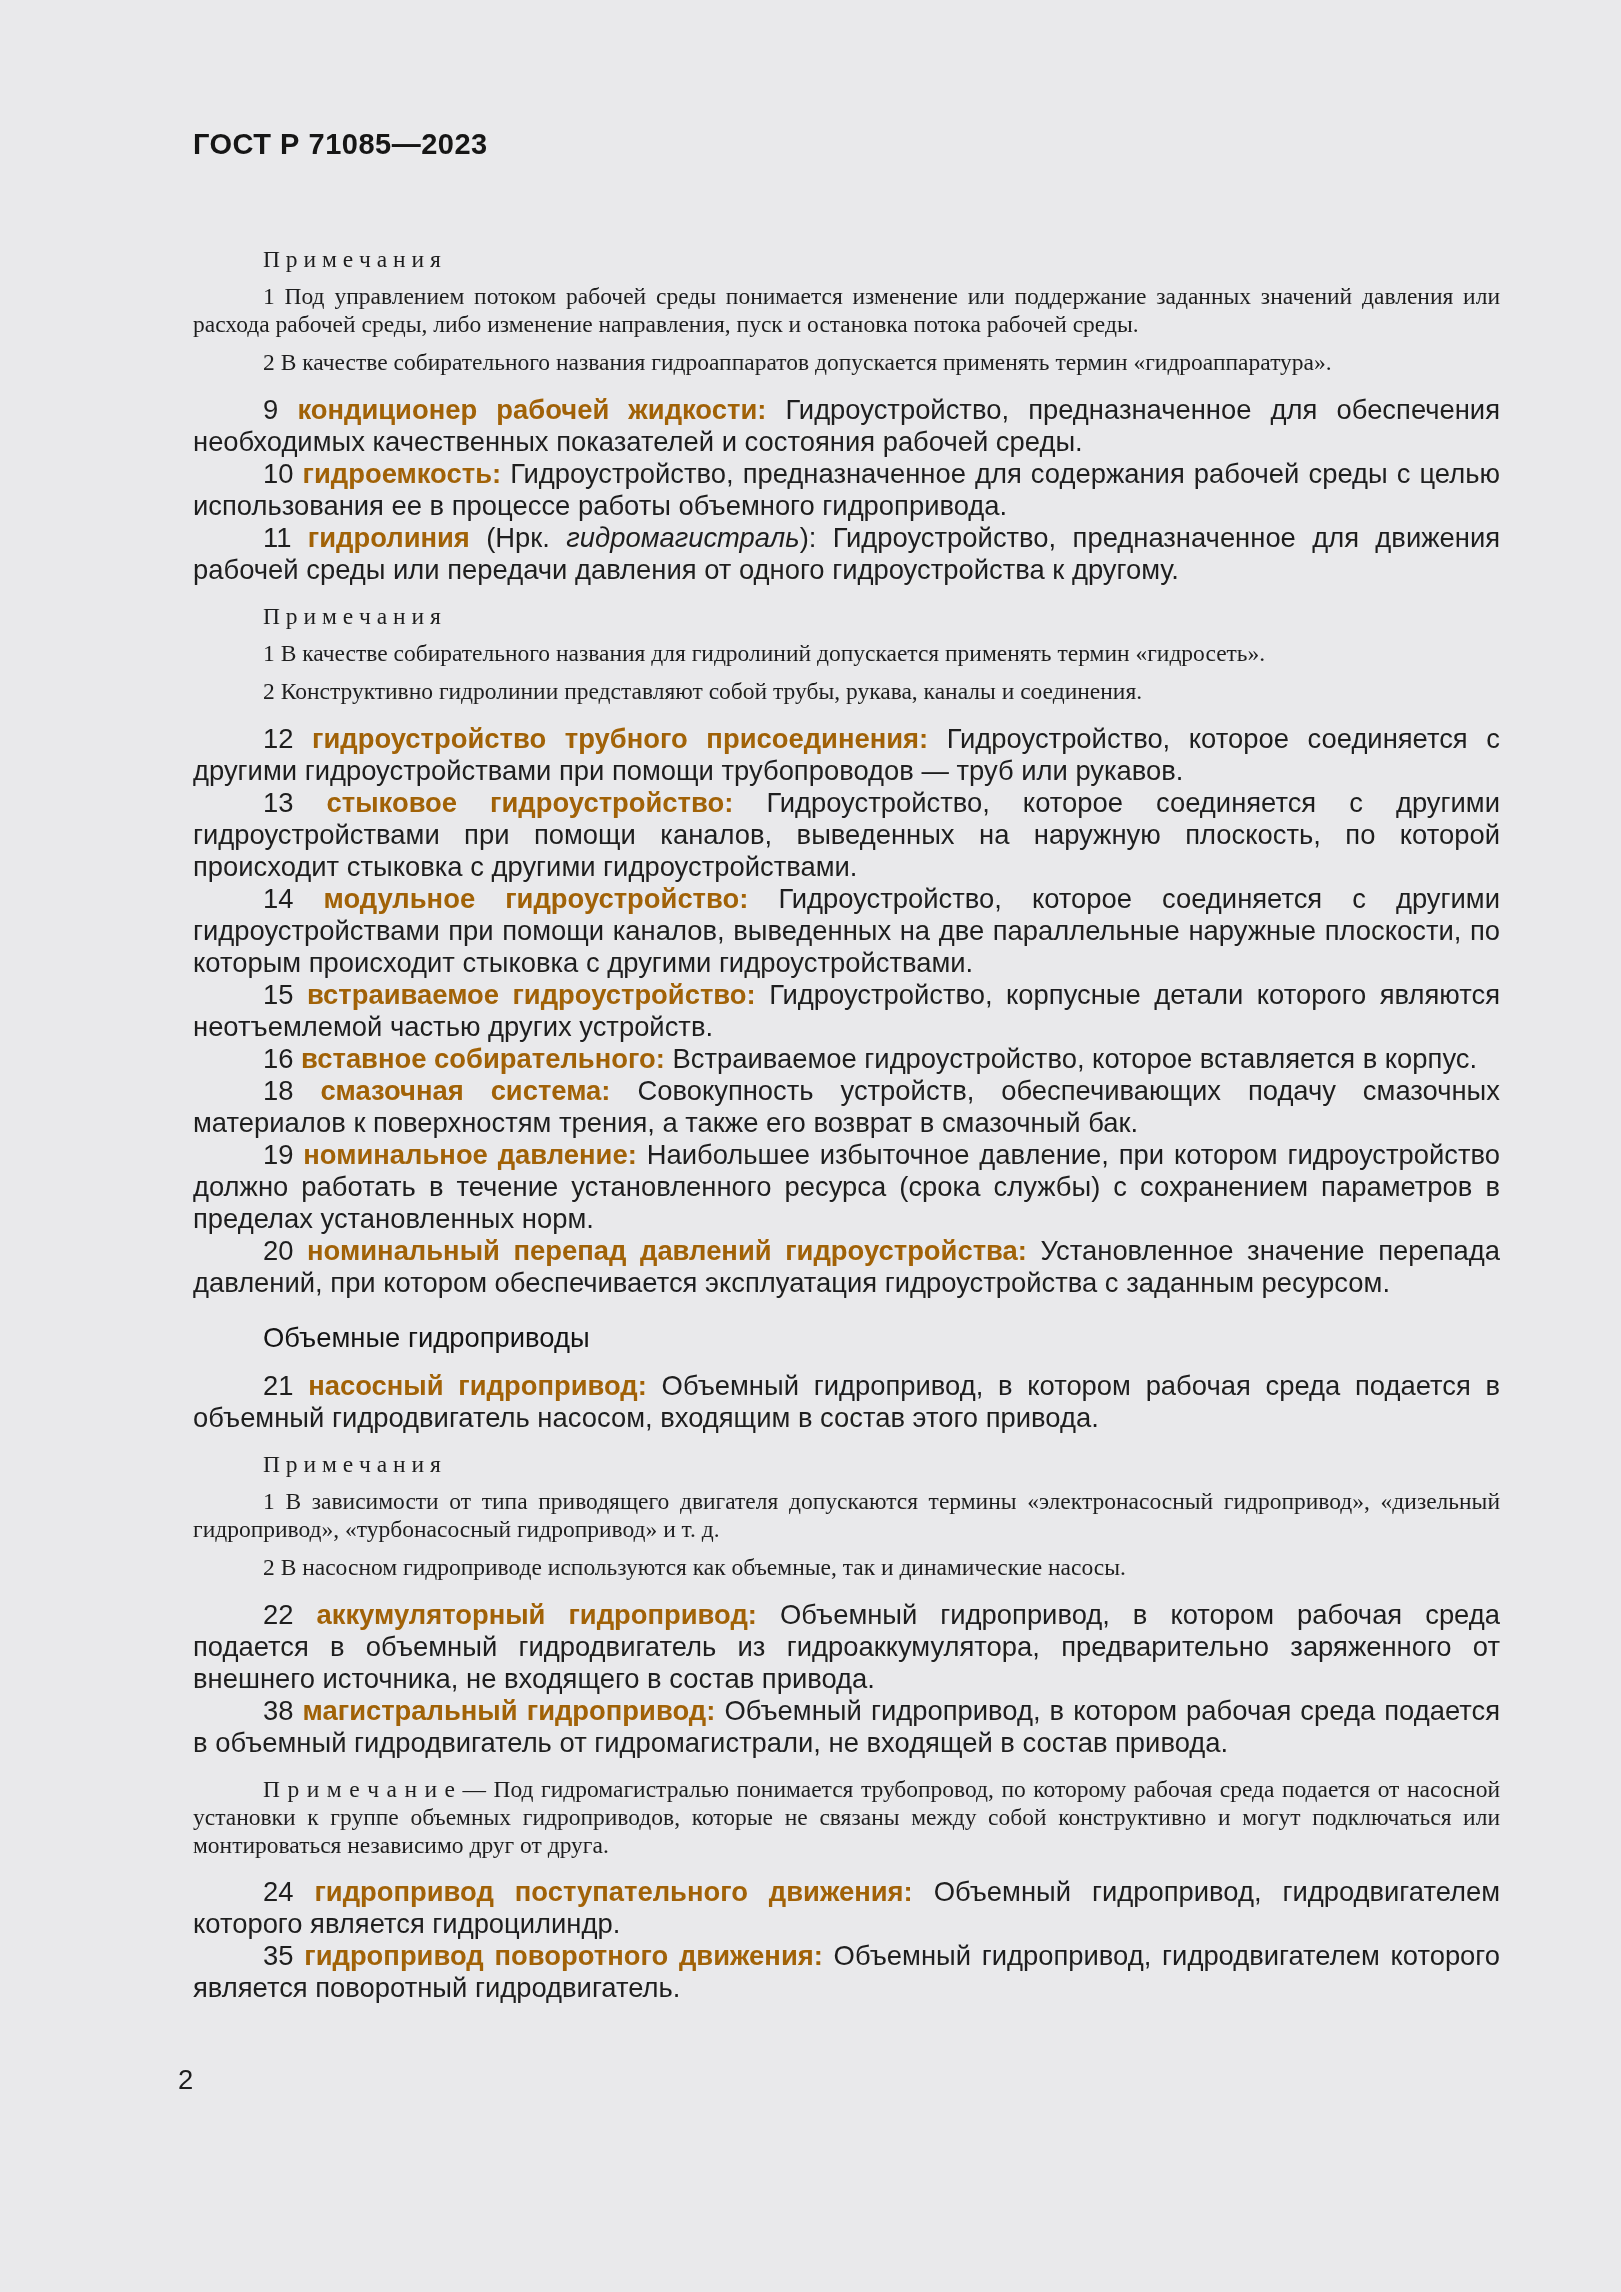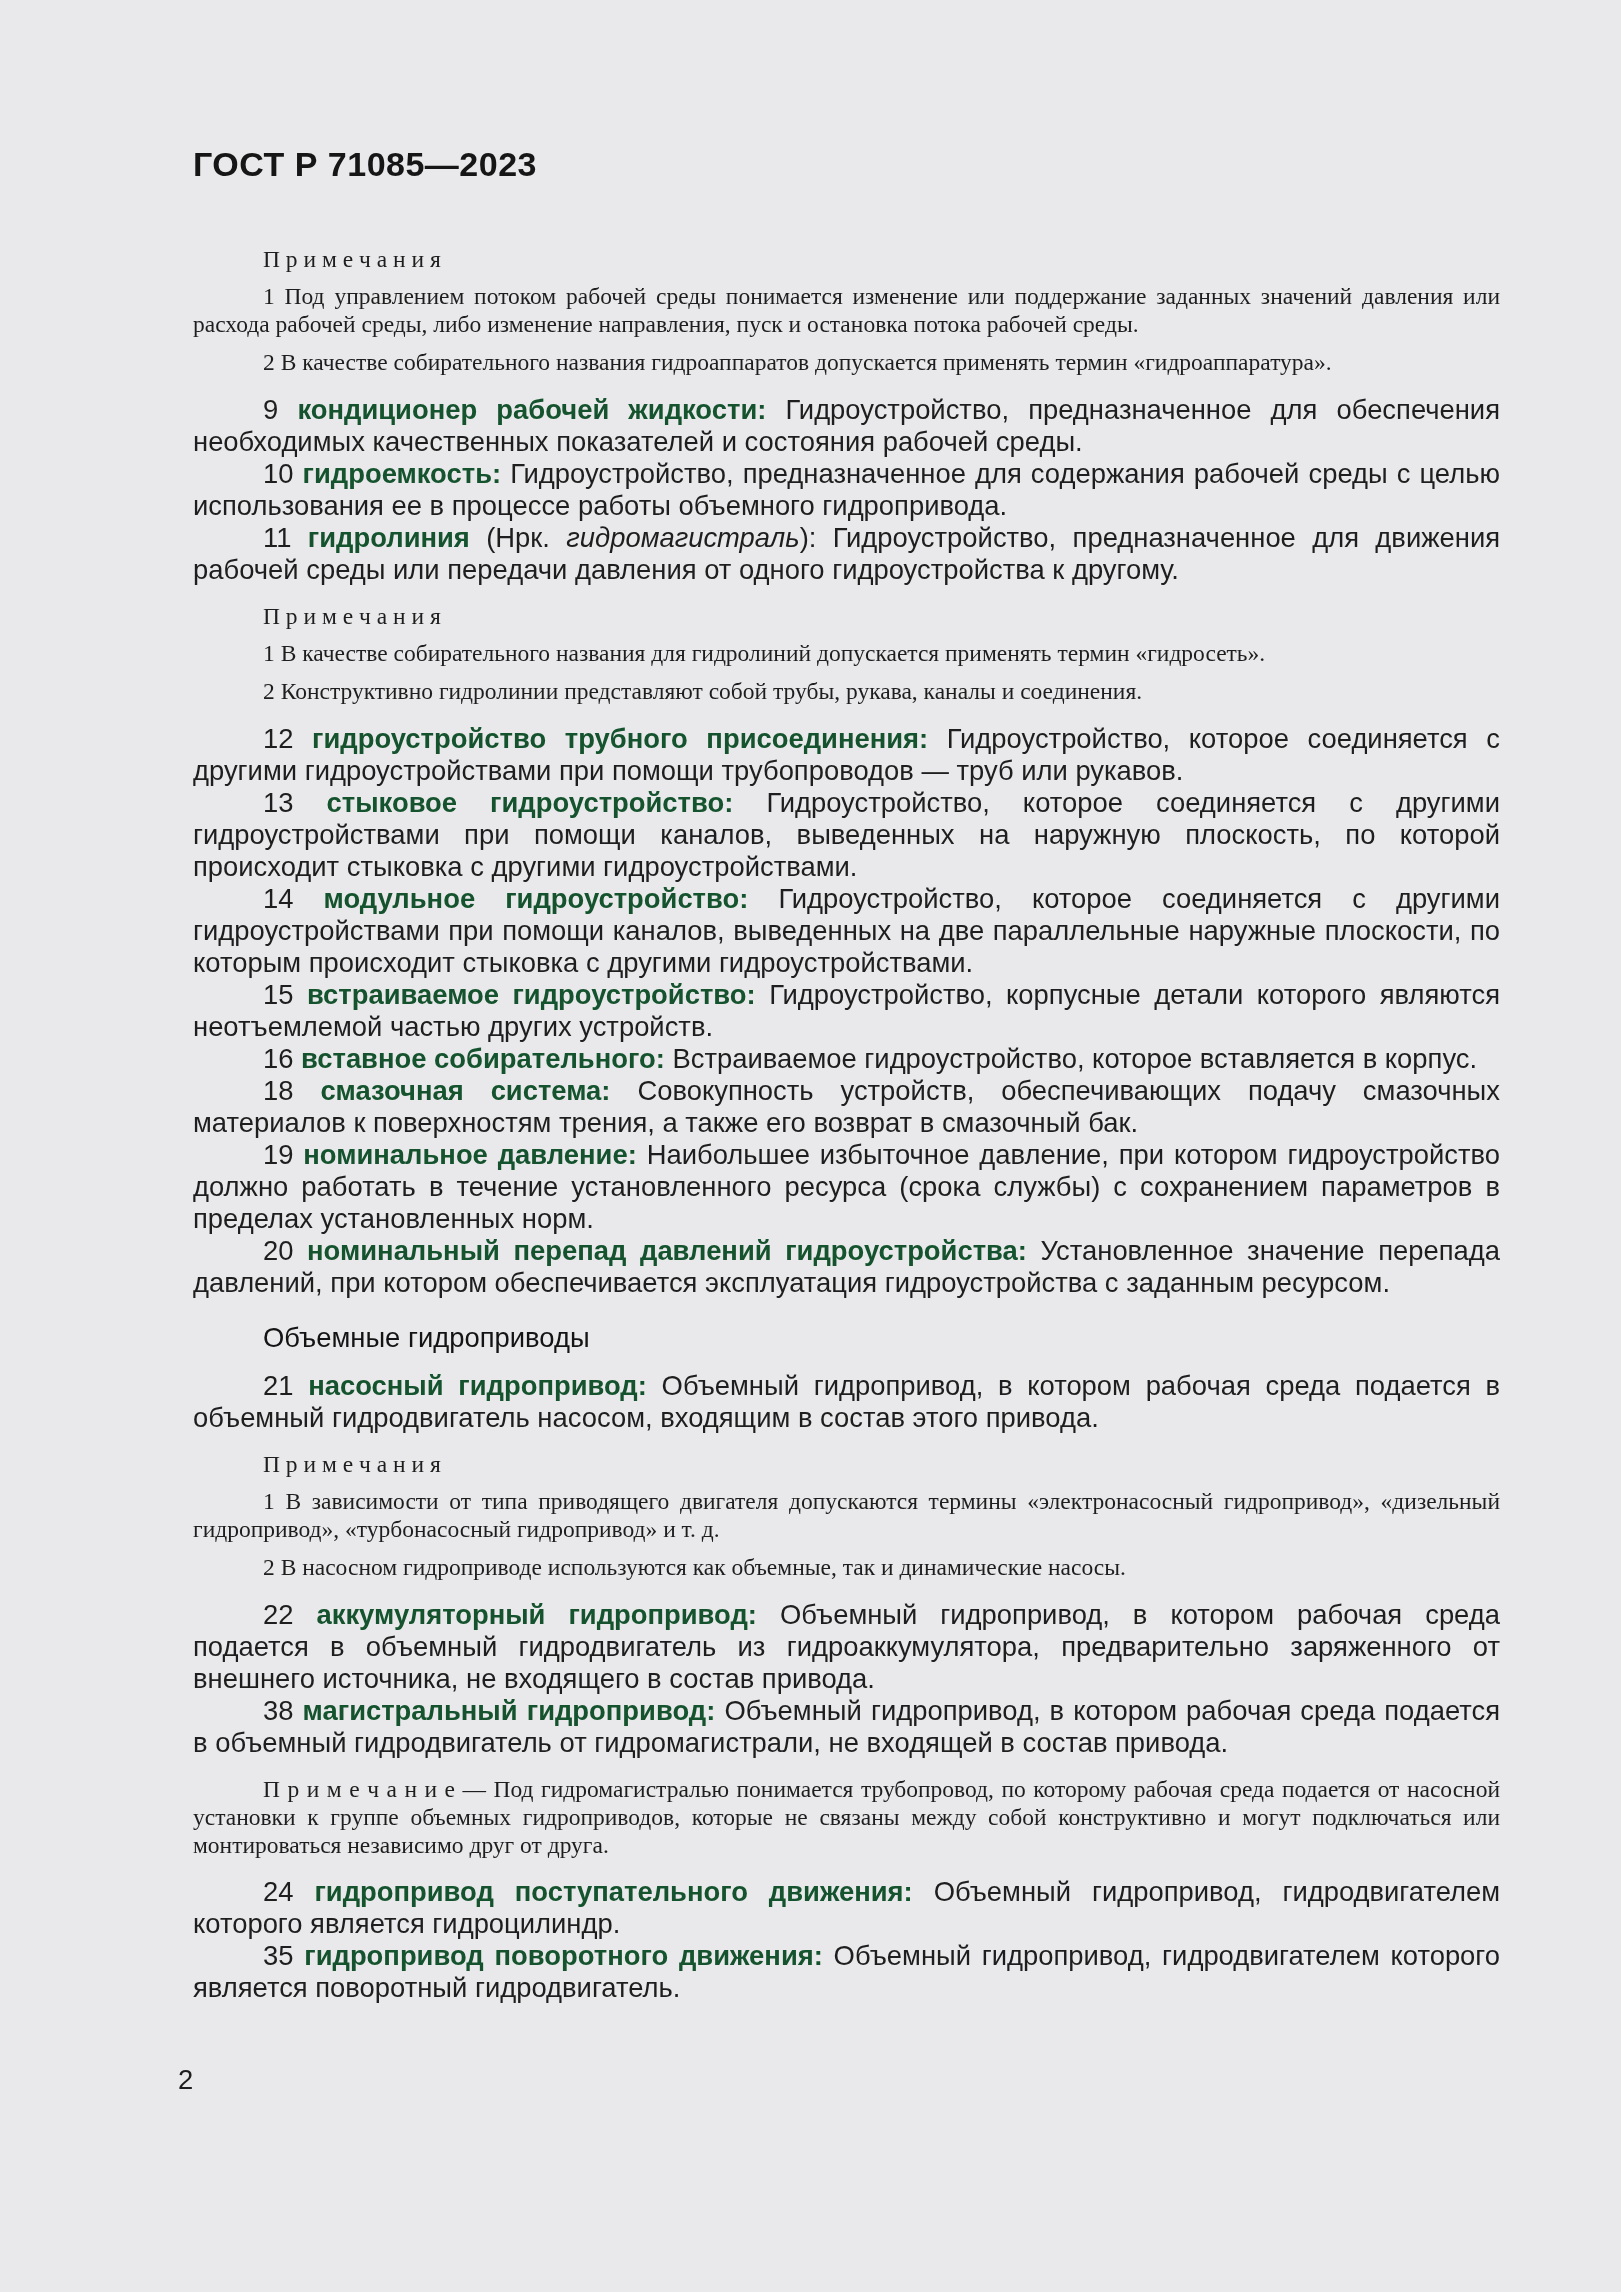--- a/index.html
+++ b/index.html
@@ -11,41 +11,41 @@
     width: 1621px;
     height: 2293px;
     background: #e9e9eb;
     font-family: "Liberation Sans", sans-serif;
     color: #1e1e1e;
     overflow: hidden;
   }
   .running-header {
     position: absolute;
     left: 193px;
-    top: 145px;
-    font-size: 34px;
+    top: 128px;
+    font-size: 29px;
     font-weight: bold;
     color: #161616;
     letter-spacing: 0.5px;
   }
   .content {
     position: absolute;
     left: 193px;
     top: 229px;
     width: 1307px;
   }
   .para {
     margin: 0;
     font-size: 27.4px;
     line-height: 32px;
     text-align: justify;
     text-indent: 70px;
   }
   .para b {
-    color: #14532d;
+    color: #a16207;
   }
   .notes-block {
     margin: 15.7px 0 17.6px 0;
     font-size: 23.5px;
     line-height: 28px;
     font-family: Liberation Serif, serif;
   }
   .notes-title {
     text-indent: 70px;
     margin: 0 0 9.8px 0;

